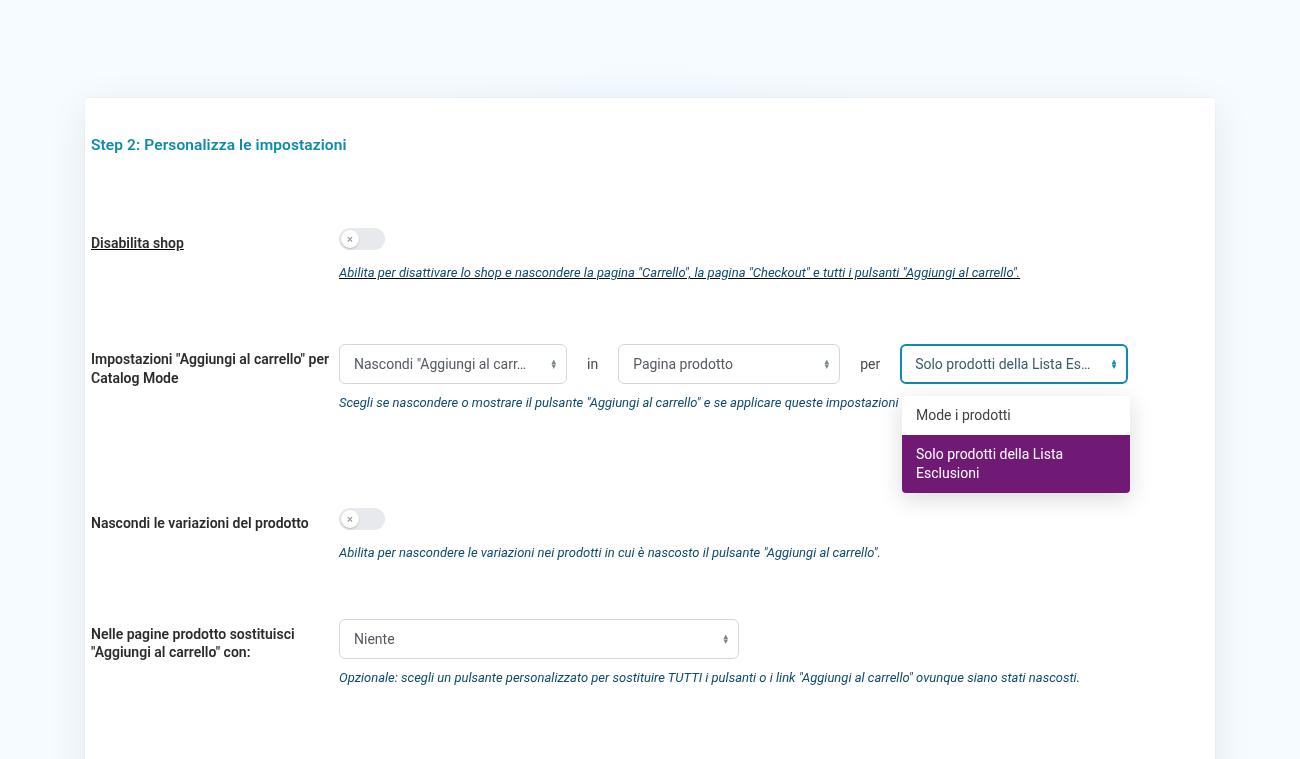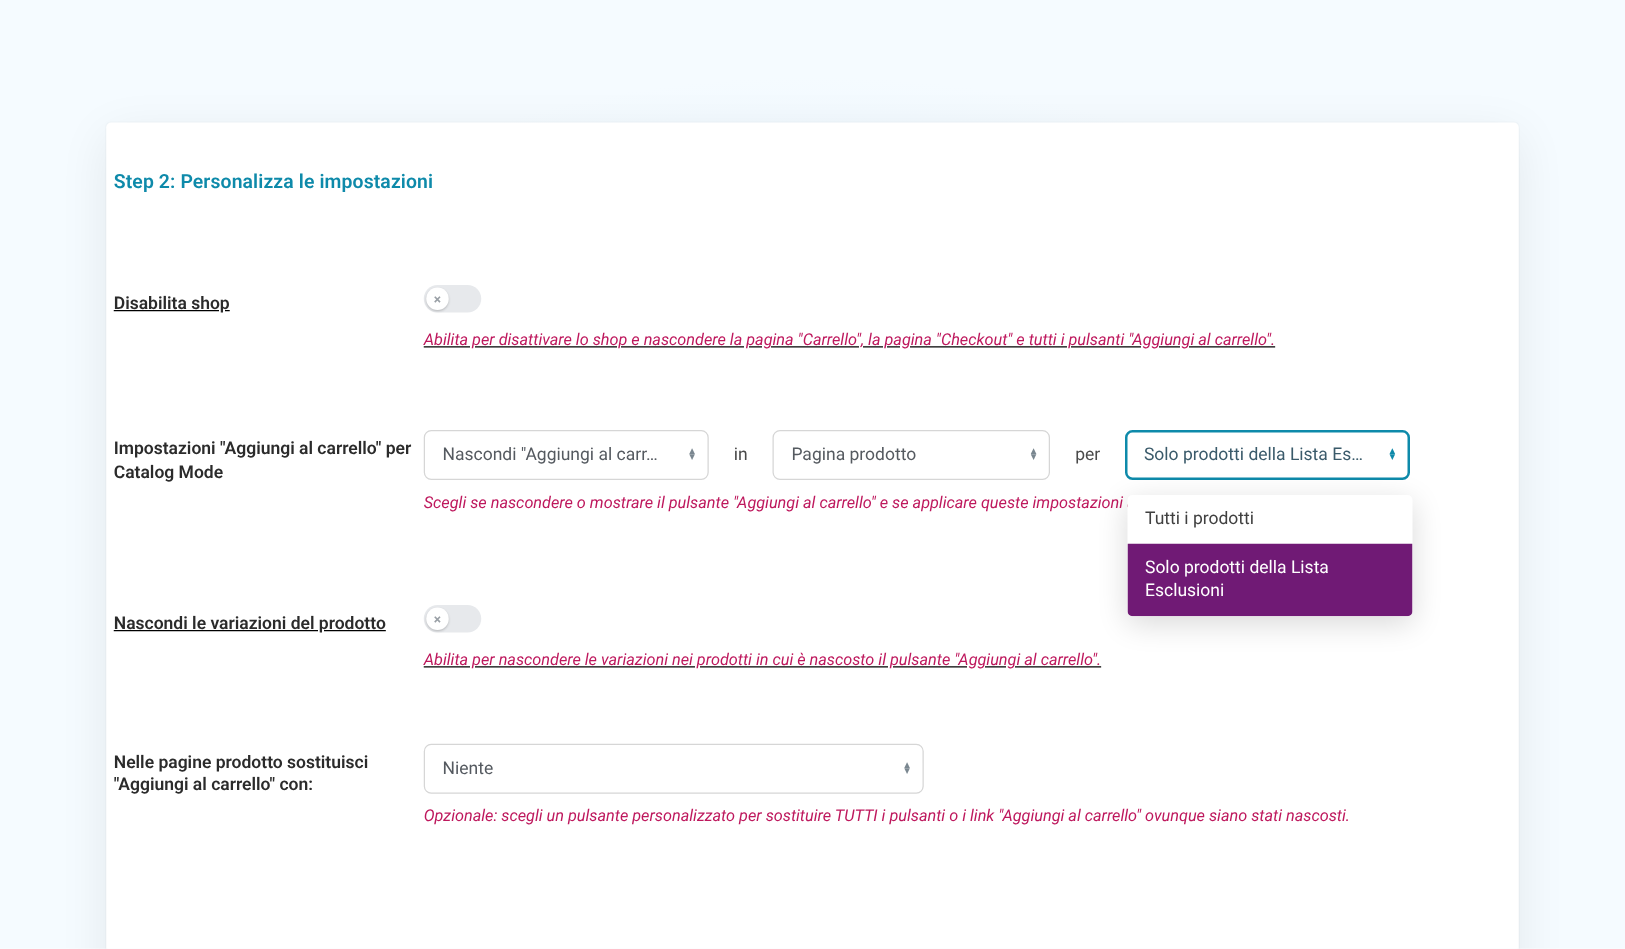--- a/index.html
+++ b/index.html
@@ -45,21 +45,21 @@
     color: #2b2b2b;
     font-size: 14px;
     font-weight: 600;
     line-height: 1.35;
     padding-top: 6px;
   }
   .ctrl-col {
     flex: 1;
   }
   .desc {
-    color: #be185d;
+    color: #0c4a6e;
     font-size: 13px;
     font-style: italic;
     line-height: 1.4;
     margin-top: 10px;
   }
   .toggle {
     display: inline-flex;
     align-items: center;
     width: 46px;
     height: 22px;
@@ -193,26 +193,26 @@
           <span class="chev">
               <span>▴</span>
               <span>▾</span>
             </span>
         </div>
       </div>
       <div class="desc" style="white-space:pre;">Scegli se nascondere o mostrare il pulsante "Aggiungi al carrello" e se applicare queste impostazioni a tutti i                                          sclusioni.</div>
     </div>
 
     <div class="dropdown" style="left:811px; top:52px; width:228px;">
-      <div class="dd-item">Tutti i prodotti</div>
+      <div class="dd-item">Mode i prodotti</div>
       <div class="dd-item selected">Solo prodotti della Lista Esclusioni</div>
     </div>
   </div>
 
-  <div class="row" style="margin-top:72px;text-decoration:underline;">
+  <div class="row" style="margin-top:96px;">
     <div class="label-col">Nascondi le variazioni del prodotto</div>
     <div class="ctrl-col">
       <div class="toggle">
         <div class="knob">×</div>
       </div>
       <div class="desc">Abilita per nascondere le variazioni nei prodotti in cui è nascosto il pulsante "Aggiungi al carrello".</div>
     </div>
   </div>
 
   <div class="row" style="margin-top:56px;">

